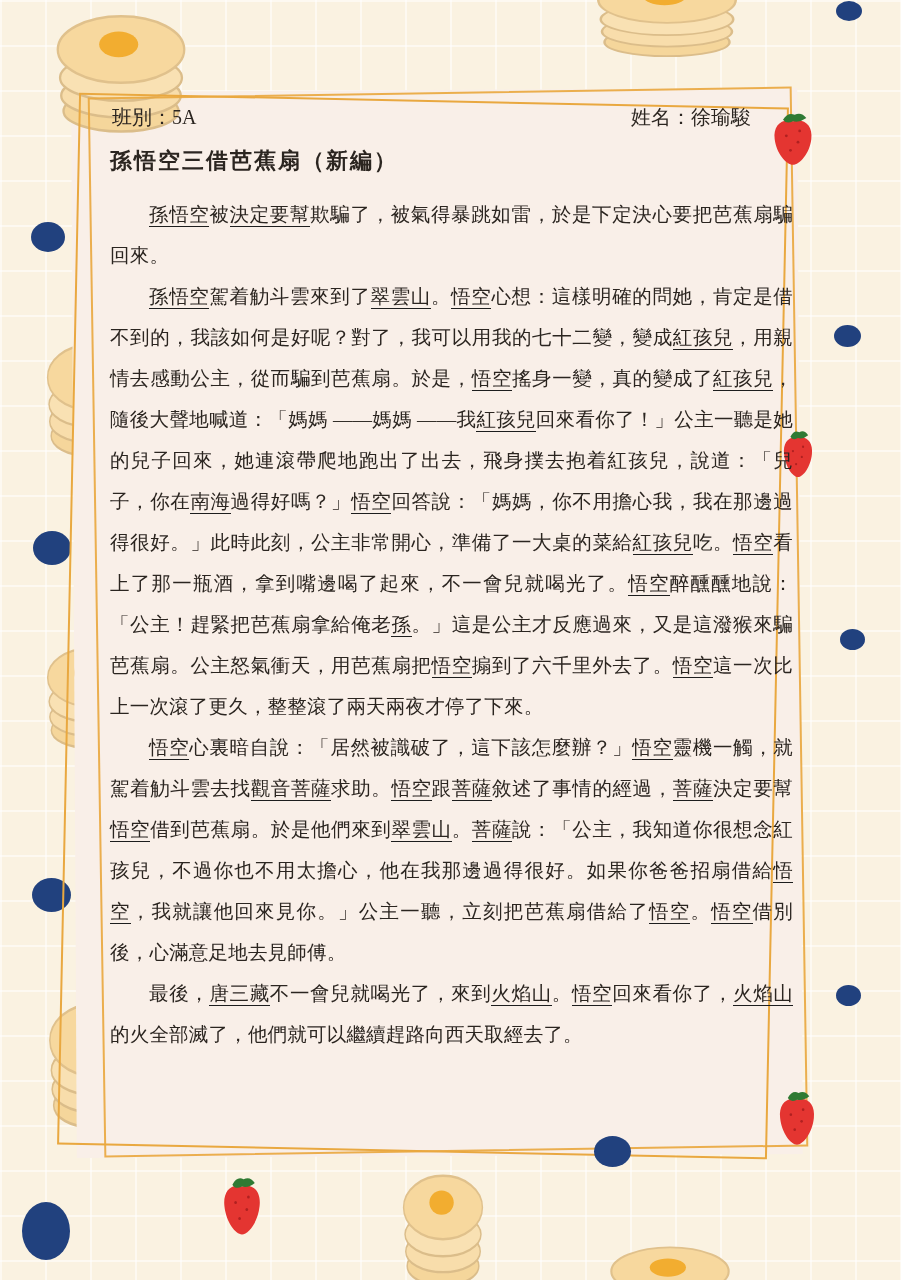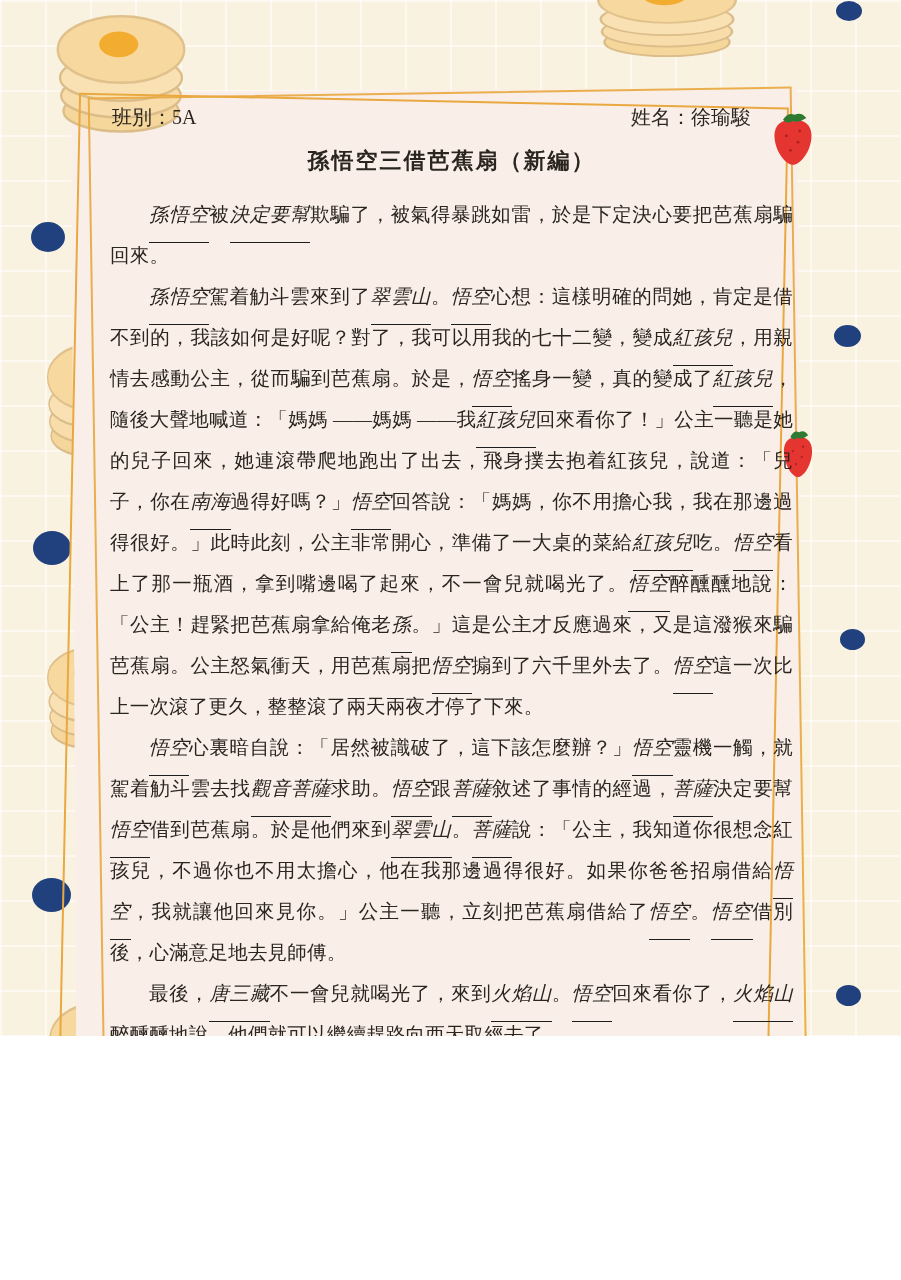--- a/index.html
+++ b/index.html
@@ -1,21 +1,21 @@
 <!DOCTYPE html>
 <html style="--c-background: #faf2e1; --c-paper: #f9efe8; --c-frame: #e9a840; --c-text: #2b2520; --c-underline: #1d1d1d; --c-dot: #21417e; --c-strawberry: #e43531; --c-strawberry_leaf: #2f7a33; --c-pancake: #f7d89e; --c-butter: #f2ad30;"><head>
 <meta charset="utf-8">
 <style>
   html,body{margin:0;padding:0;}
   body{
     width:901px;height:1280px;overflow:hidden;
     font-family:"Liberation Serif","DejaVu Serif",serif;
   }
   .scene{
-    position:relative;width:901px;height:1036px;overflow:hidden;
+    position:relative;width:901px;height:1280px;overflow:hidden;
     background-color:var(--c-background,#faf2e1);
     background-image:
       linear-gradient(rgba(255,255,255,.55) 2px, transparent 2px),
       linear-gradient(90deg, rgba(255,255,255,.55) 2px, transparent 2px);
     background-size:45px 45px;
   }
   .paper{
     position:absolute;left:74px;top:90px;width:726px;height:1066px;
     background:var(--c-paper,#f9efe8);
     transform:rotate(-0.3deg);
@@ -61,34 +61,33 @@
   .text-col{
     position:absolute;left:110px;top:102px;width:683px;z-index:5;
     color:var(--c-text,#2b2520);
   }
   .head-row{
     display:flex;justify-content:space-between;
     font-size:20px;line-height:30px;
     padding:0 42px 0 2px;
   }
   .essay-title{
-    margin-top:14px;text-align:center;
+    margin-top:14px;text-align:left;
     font-size:22px;font-weight:bold;letter-spacing:2px;
     line-height:30px;
   }
   .essay-body{margin-top:18px;}
   .para{
     margin:0;font-size:19.5px;line-height:41px;
     text-align:justify;text-indent:2em;
     letter-spacing:0.2px;
   }
   .pn{ 
     border-bottom:1.6px solid var(--c-underline,#1d1d1d);
-    padding-bottom:17px;
-    font-style:italic;
+    padding-bottom:1px;
   }
   .svgdefs{position:absolute;width:0;height:0;}
 </style>
 </head>
 <body>
 
 <svg class="svgdefs" aria-hidden="true">
   <defs>
     <symbol id="sym-pancake" viewBox="0 0 120 100">
       <ellipse cx="60" cy="82" rx="50" ry="16" fill="#f5d69b" stroke="#dbbd8a" stroke-width="2"></ellipse>
@@ -164,17 +163,17 @@
   <div class="text-col">
     <div class="head-row">
       <span>班別：5A</span>
       <span>姓名：徐瑜駿</span>
     </div>
     <div class="essay-title">孫悟空三借芭蕉扇（新編）</div>
     <div class="essay-body">
         <p class="para"><span class="pn">孫悟空</span><span>被</span><span class="pn">決定要幫</span><span>欺騙了，被氣得暴跳如雷，於是下定決心要把芭蕉扇騙回來。</span></p>
         <p class="para"><span class="pn">孫悟空</span><span>駕着觔斗雲來到了</span><span class="pn">翠雲山</span><span>。</span><span class="pn">悟空</span><span>心想：這樣明確的問她，肯定是借不到的，我該如何是好呢？對了，我可以用我的七十二變，變成</span><span class="pn">紅孩兒</span><span>，用親情去感動公主，從而騙到芭蕉扇。於是，</span><span class="pn">悟空</span><span>搖身一變，真的變成了</span><span class="pn">紅孩兒</span><span>，隨後大聲地喊道：「媽媽 ——媽媽 ——我</span><span class="pn">紅孩兒</span><span>回來看你了！」公主一聽是她的兒子回來，她連滾帶爬地跑出了出去，飛身撲去抱着紅孩兒，說道：「兒子，你在</span><span class="pn">南海</span><span>過得好嗎？」</span><span class="pn">悟空</span><span>回答說：「媽媽，你不用擔心我，我在那邊過得很好。」此時此刻，公主非常開心，準備了一大桌的菜給</span><span class="pn">紅孩兒</span><span>吃。</span><span class="pn">悟空</span><span>看上了那一瓶酒，拿到嘴邊喝了起來，不一會兒就喝光了。</span><span class="pn">悟空</span><span>醉醺醺地說：「公主！趕緊把芭蕉扇拿給俺老</span><span class="pn">孫</span><span>。」這是公主才反應過來，又是這潑猴來騙芭蕉扇。公主怒氣衝天，用芭蕉扇把</span><span class="pn">悟空</span><span>搧到了六千里外去了。</span><span class="pn">悟空</span><span>這一次比上一次滾了更久，整整滾了兩天兩夜才停了下來。</span></p>
         <p class="para"><span class="pn">悟空</span><span>心裏暗自說：「居然被識破了，這下該怎麼辦？」</span><span class="pn">悟空</span><span>靈機一觸，就駕着觔斗雲去找</span><span class="pn">觀音菩薩</span><span>求助。</span><span class="pn">悟空</span><span>跟</span><span class="pn">菩薩</span><span>敘述了事情的經過，</span><span class="pn">菩薩</span><span>決定要幫</span><span class="pn">悟空</span><span>借到芭蕉扇。於是他們來到</span><span class="pn">翠雲山</span><span>。</span><span class="pn">菩薩</span><span>說：「公主，我知道你很想念紅孩兒，不過你也不用太擔心，他在我那邊過得很好。如果你爸爸招扇借給</span><span class="pn">悟空</span><span>，我就讓他回來見你。」公主一聽，立刻把芭蕉扇借給了</span><span class="pn">悟空</span><span>。</span><span class="pn">悟空</span><span>借別後，心滿意足地去見師傅。</span></p>
-        <p class="para"><span>最後，</span><span class="pn">唐三藏</span><span>不一會兒就喝光了，來到</span><span class="pn">火焰山</span><span>。</span><span class="pn">悟空</span><span>回來看你了，</span><span class="pn">火焰山</span><span>醉醺醺地說，他們就可以繼續趕路向西天取經去了。</span></p>
+        <p class="para"><span>最後，</span><span class="pn">唐三藏</span><span>不一會兒就喝光了，來到</span><span class="pn">火焰山</span><span>。</span><span class="pn">悟空</span><span>回來看你了，</span><span class="pn">火焰山</span><span>的火全部滅了，他們就可以繼續趕路向西天取經去了。</span></p>
       </div>
   </div>
 
 </div>
 
 </body></html>

